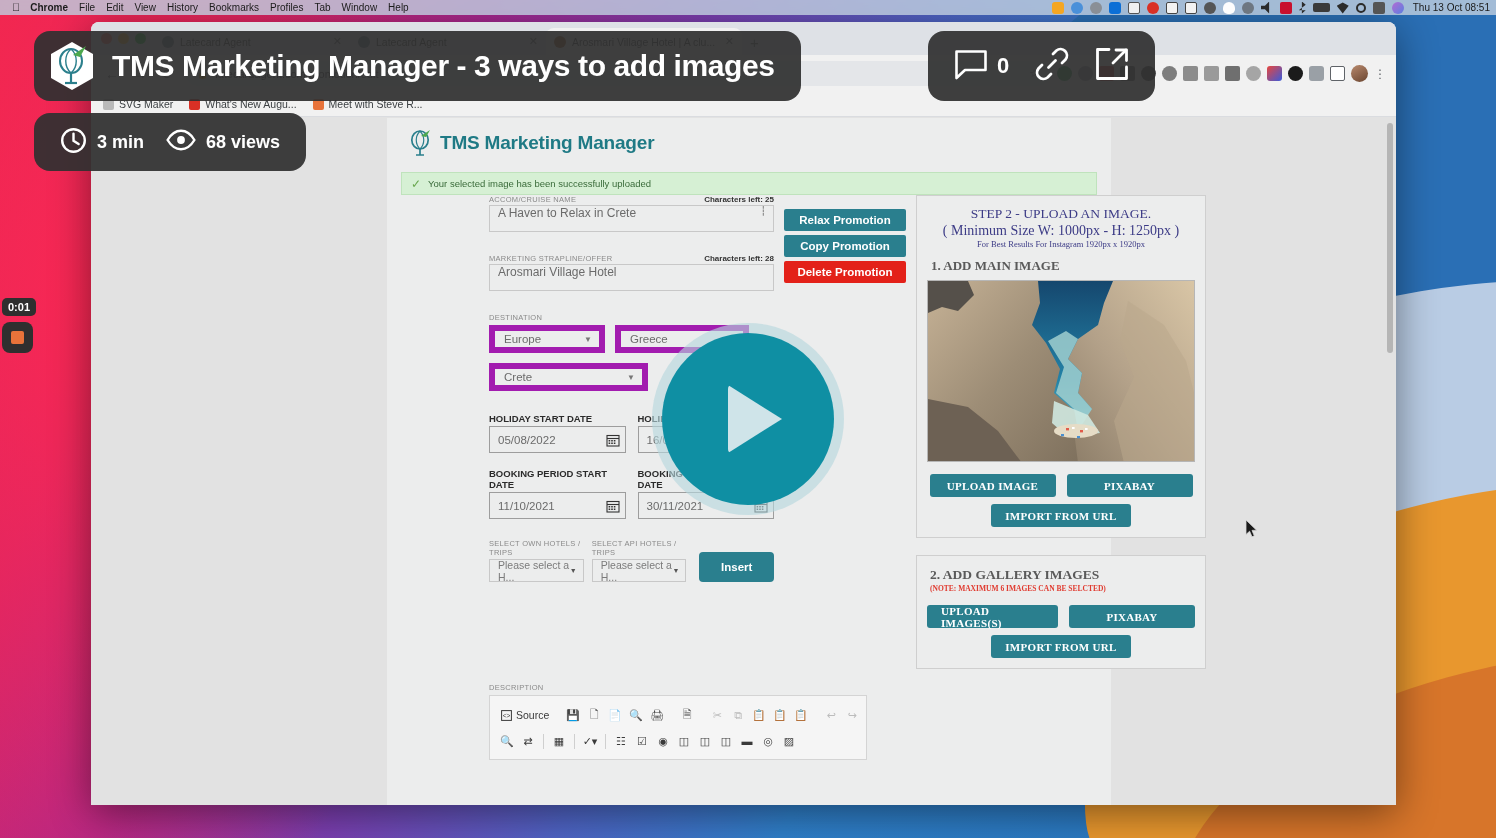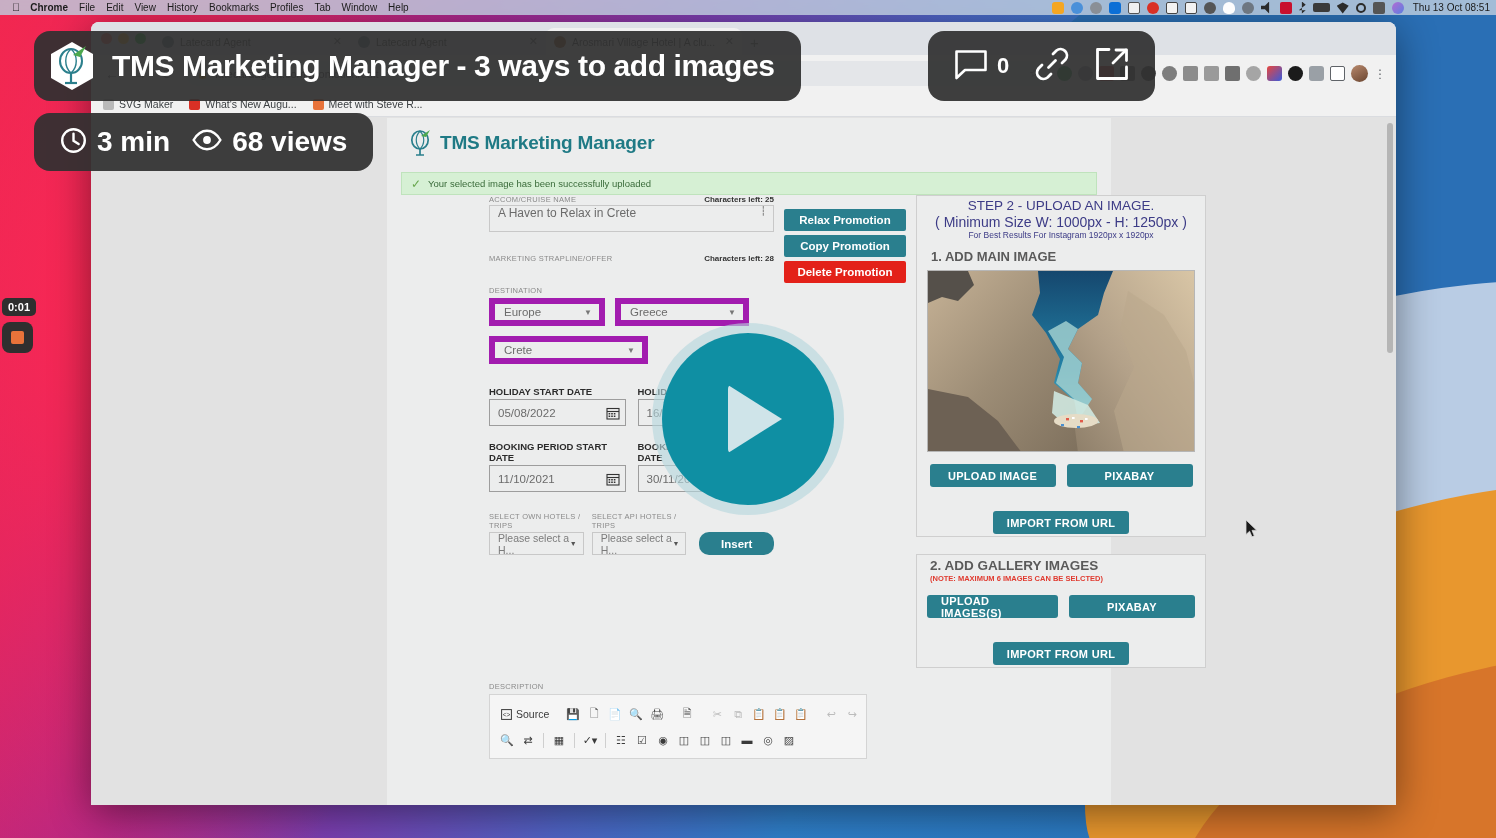--- a/index.html
+++ b/index.html
@@ -220,52 +220,53 @@
 
   .hotels-row { display: flex; gap: 8px; align-items: flex-end; }
   .hotel-col { width: 122px; }
   .hsel {
     height: 23px; border: 1px solid #c8c8c8; background: #eceded;
     display: flex; align-items: center; justify-content: space-between;
     padding: 0 6px 0 8px; font-size: 10.5px; color: #7b7b7b;
   }
   .hsel .tri { font-size: 7px; color: #555; }
   .btn-insert {
-    margin-left: 5px; width: 96px; height: 23px;
+    margin-left: 5px; width: 96px; height: 30px;
     background: #2a7f8e; color: #fff;
     font-size: 11.5px; font-weight: bold;
     display: flex; align-items: center; justify-content: center;
-    border-radius: 10px;
+    border-radius: 4px;
   }
 
   .sidebtn {
     width: 122px; height: 22px;
     display: flex; align-items: center; justify-content: center;
     font-size: 11.5px; font-weight: bold; color: #fff;
     border-radius: 2px; margin-bottom: 4px;
   }
   .sidebtn.teal { background: #2a7f8e; }
   .sidebtn.red { background: #e32119; }
 
   
   .panel {
     border: 1px solid #cfcfcf; background: #eceded;
-    padding: 2px 10px;
+    padding: 10px 10px;
+    font-family: Liberation Serif, serif;
   }
   .p2-title { text-align: center; font-size: 13.5px; color: #3c3b86; }
   .p2-sub { text-align: center; font-size: 14px; color: #3c3b86; margin-top: 1px; }
   .p2-sub2 { text-align: center; font-size: 8.5px; color: #3c3b86; }
   .p2-h { font-size: 13px; font-weight: bold; color: #5a5a5a; margin: 9px 0 6px 4px; }
   .thumb {
     width: 268px; height: 182px; margin: 0 auto;
     border: 1px solid #b6b6b6; overflow: hidden; position: relative;
     background: #1d5f85;
   }
   .btnrow { display: flex; justify-content: center; gap: 11px; margin-top: 12px; }
-  .btnrow.single { margin-top: 24px; align-items: center; }
+  .btnrow.single { margin-top: 7px; align-items: center; }
   .imgbtn {
     height: 23px; padding: 0 14px;
     background: #2a7f8e; color: #fff;
     font-size: 11px; font-weight: bold; letter-spacing: .3px;
     display: flex; align-items: center; justify-content: center;
     border-radius: 3px;
   }
   .imgbtn.w130 { min-width: 126px; }
   .p3-h { font-size: 13.5px; font-weight: bold; color: #5a5a5a; margin: 1px 0 0 3px; }
   .p3-note { font-size: 7.5px; font-weight: bold; color: #e03a2f; margin: 1px 0 0 3px; }
@@ -306,21 +307,21 @@
   }
   #ov-actions .act { display: flex; align-items: center; gap: 9px; color: #fff; }
   #ov-actions .cnt { font-size: 22px; font-weight: bold; color: #fff; }
 
   #ov-meta {
     left: 34px; top: 113px; height: 58px;
     display: flex; align-items: center; gap: 22px;
     padding: 0 26px;
   }
   #ov-meta .mitem { display: flex; align-items: center; gap: 10px; color: #fff; }
-  #ov-meta .mtxt { font-size: 28px; font-weight: bold; color: #fff; }
+  #ov-meta .mtxt { font-size: 18px; font-weight: bold; color: #fff; }
 
   #playbtn {
     position: absolute; left: 662px; top: 333px;
     width: 172px; height: 172px; border-radius: 50%;
     background: #0f8fa3;
     display: flex; align-items: center; justify-content: center;
     box-shadow: 0 0 0 10px rgba(180,214,221,.62);
     z-index: 61;
   }
   #playbtn .tri {
@@ -501,20 +502,23 @@
           <div class="txtinput">
             <span>A Haven to Relax in Crete</span>
             <span class="caret-ico">┆</span>
           </div>
 
           <div class="gap-lg"></div>
 
           <div class="fld-row">
             <span class="fld-label">MARKETING STRAPLINE/OFFER</span>
             <span class="fld-counter">Characters left: 28</span>
+          </div>
+          <div class="txtinput">
+            <span>Arosmari Village Hotel</span>
           </div>
 
           <div class="gap-lg"></div>
 
           <div class="fld-label" style="margin-bottom:3px">DESTINATION</div>
           <div class="selrow">
             <div class="selbox" style="width:116px">
               <span>Europe</span>
               <span class="chev">▼</span>
             </div>

